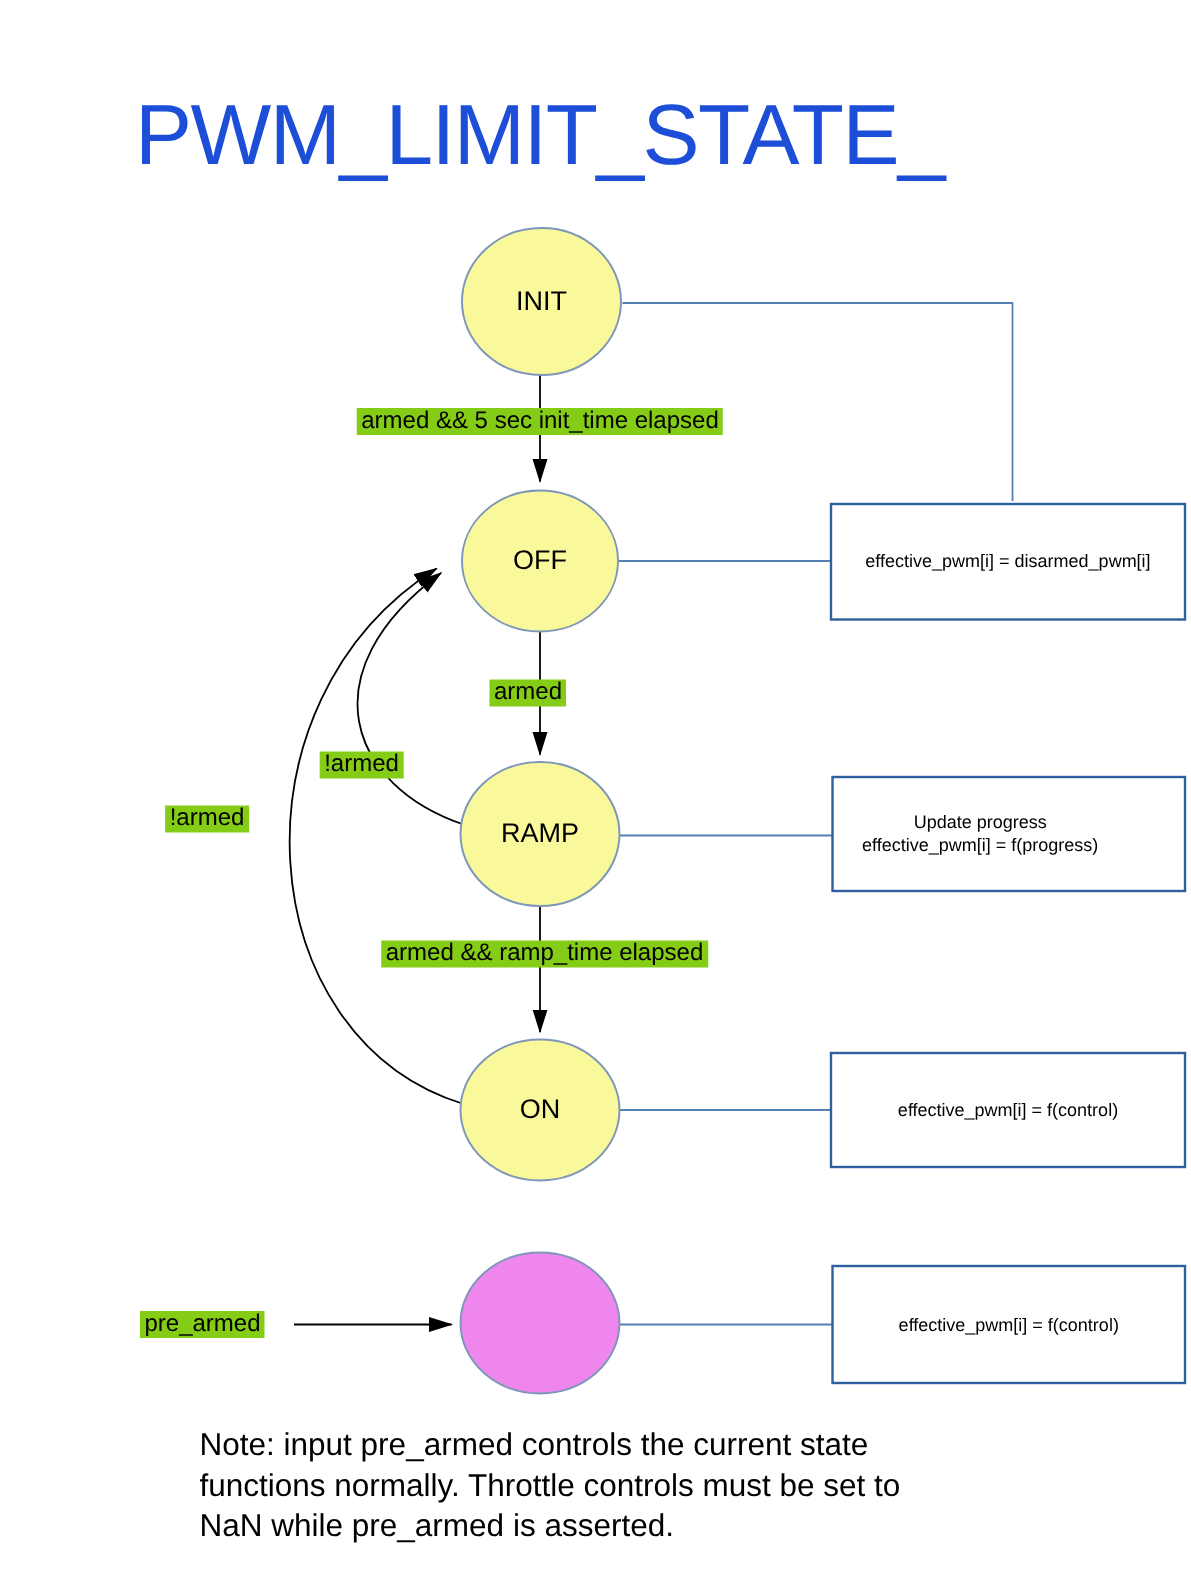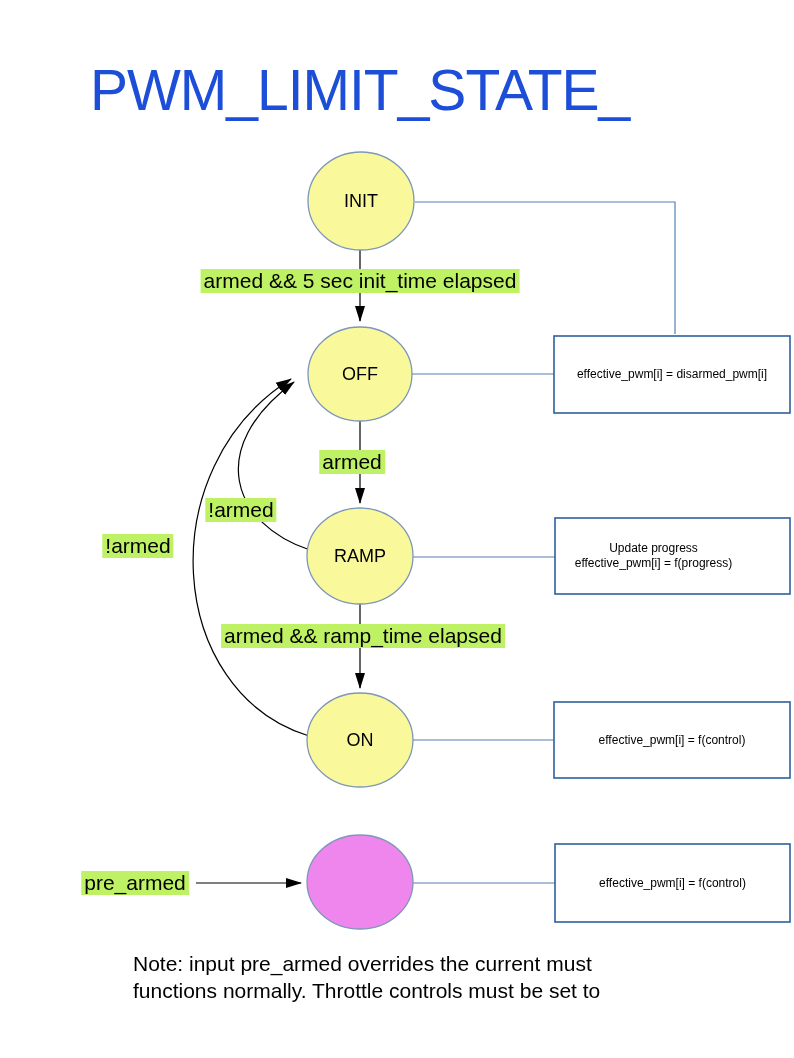--- a/index.html
+++ b/index.html
@@ -9,21 +9,21 @@
   }
   svg.diagram{position:absolute;left:0;top:0;}
   .txt{position:absolute;white-space:nowrap;}
   .page-title{
     left:90px;top:57px;font-size:57px;letter-spacing:-1px;color:#1d4ed8;
   }
   .state-label{
     transform:translate(-50%,-50%);font-size:18px;text-align:center;
   }
   .edge-label{
-    transform:translate(-50%,-50%);font-size:21px;background:#bef264;
+    transform:translate(-50%,-50%);font-size:16px;background:#84cc16;
     padding:0 3px;text-align:center;
   }
   .box-text{
     position:absolute;display:flex;flex-direction:column;align-items:center;
     justify-content:center;font-size:12px;line-height:15px;text-align:left;
   }
   .note{
     position:absolute;left:133px;top:950px;font-size:21px;line-height:27px;
   }
   
@@ -91,17 +91,18 @@
     <span>effective_pwm[i] = f(progress)</span>
   </div>
   <div class="box-text" style="left:554px;top:702px;width:236px;height:76px;">
     <span>effective_pwm[i] = f(control)</span>
   </div>
   <div class="box-text" style="left:555px;top:844px;width:235px;height:78px;">
     <span>effective_pwm[i] = f(control)</span>
   </div>
 
   <div class="note">
-    <div>Note: input pre_armed overrides the current must</div>
+    <div>Note: input pre_armed controls the current state</div>
     <div>functions normally. Throttle controls must be set to</div>
+    <div>NaN while pre_armed is asserted.</div>
   </div>
 
 </div>
 
 </body></html>

